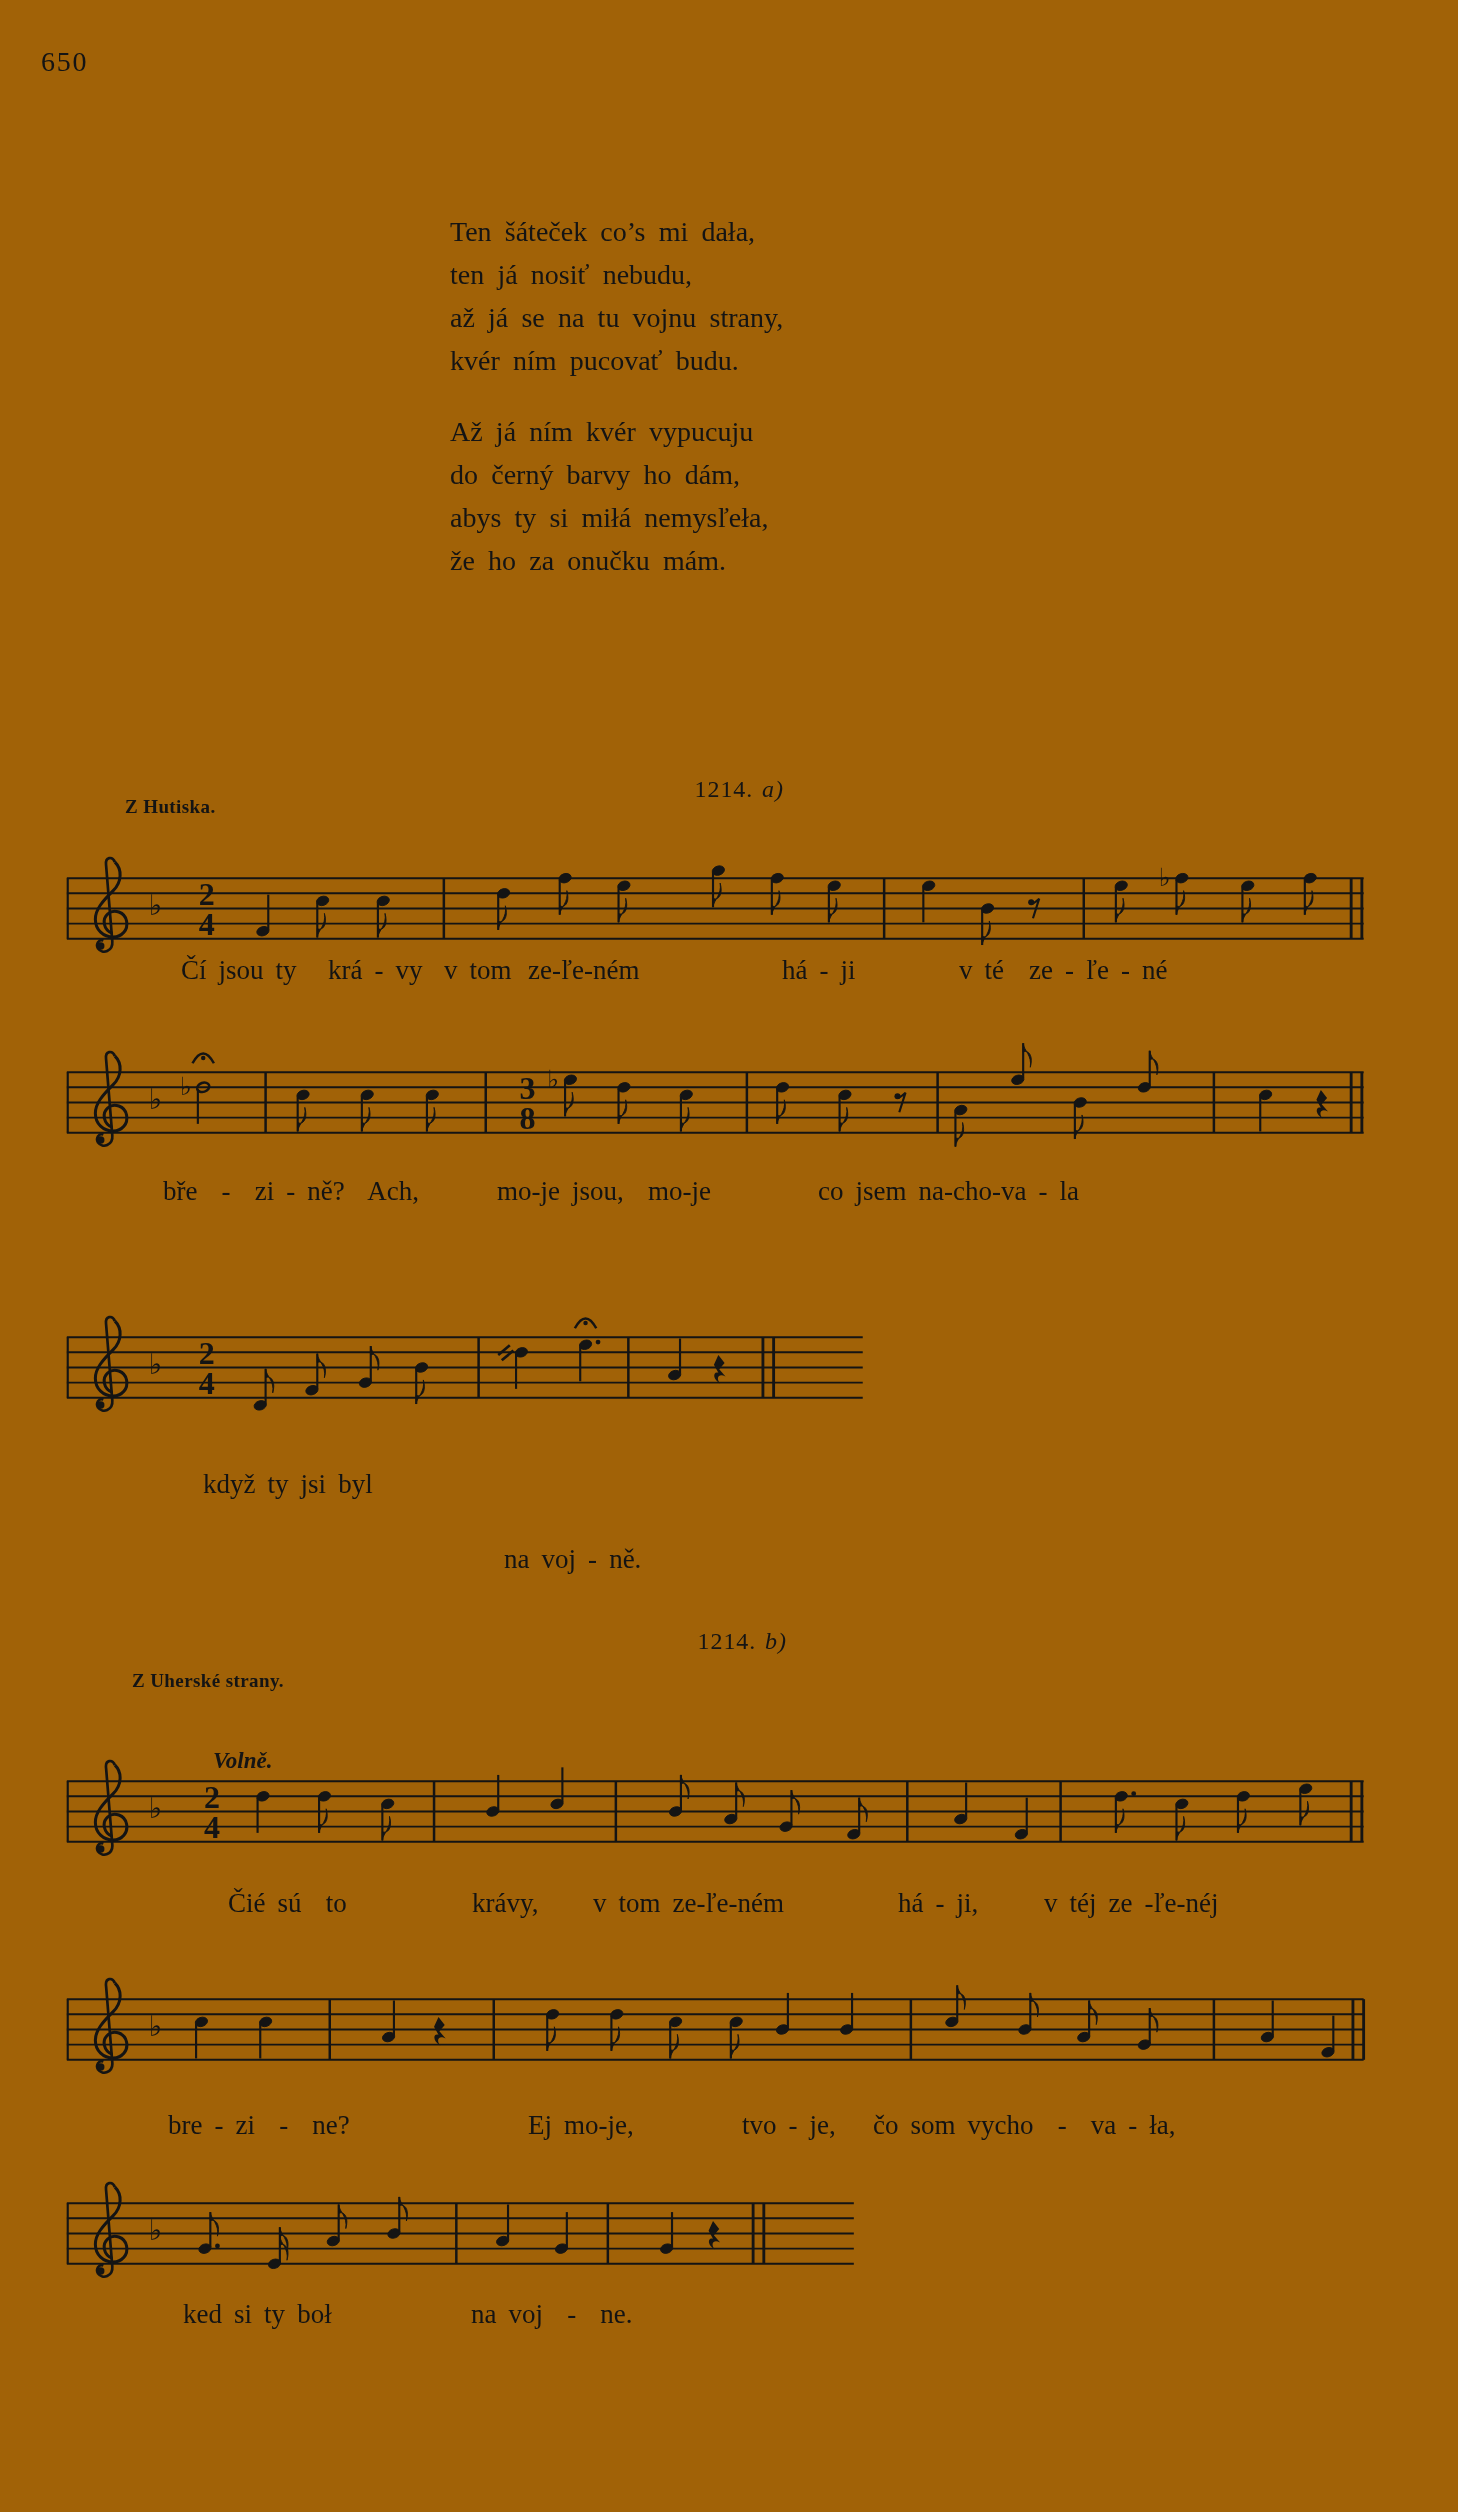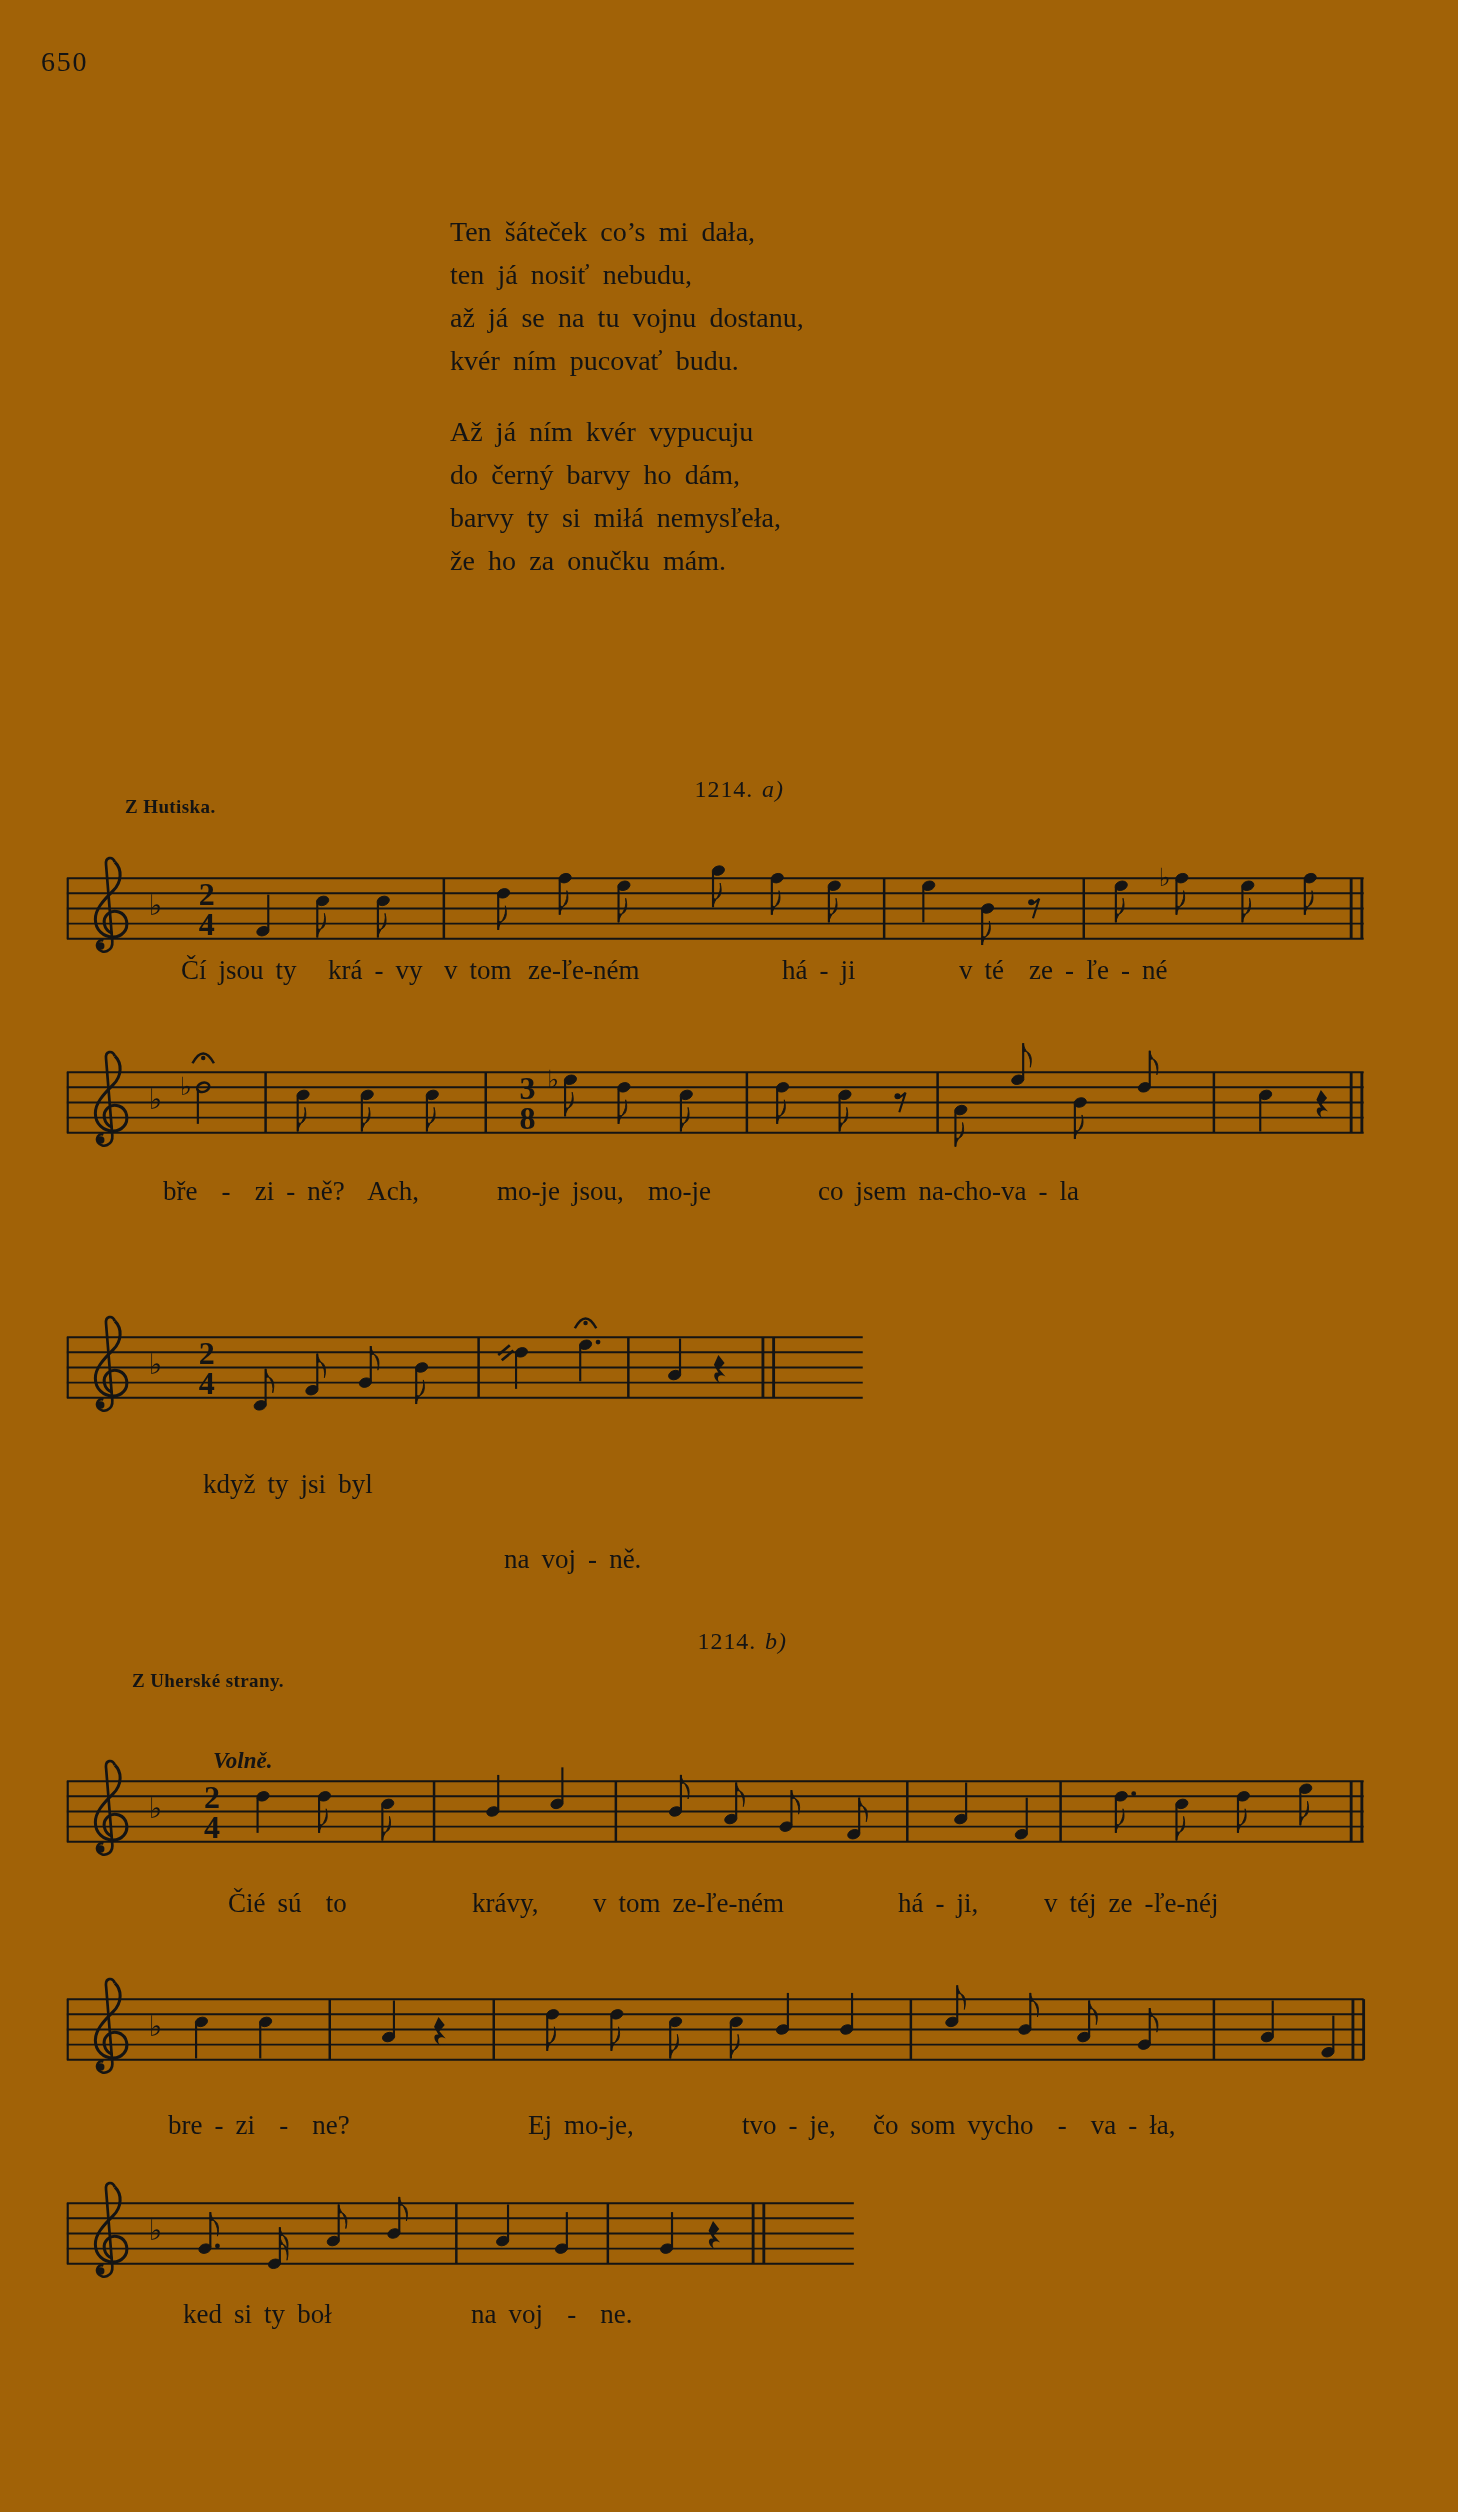--- a/index.html
+++ b/index.html
@@ -38,28 +38,28 @@
 </head>
 <body>
 
 <div class="page">
 
   <div class="page-number">650</div>
 
   <div class="poem stanza1" style="top:210px">
     <div class="poem-line">Ten šáteček co’s mi dała,</div>
     <div class="poem-line">ten já nosiť nebudu,</div>
-    <div class="poem-line">až já se na tu vojnu dostanu,</div>
+    <div class="poem-line">až já se na tu vojnu strany,</div>
     <div class="poem-line">kvér ním pucovať budu.</div>
   </div>
 
   <div class="poem stanza2" style="top:410px">
     <div class="poem-line">Až já ním kvér vypucuju</div>
     <div class="poem-line">do černý barvy ho dám,</div>
-    <div class="poem-line">barvy ty si miłá nemysľeła,</div>
+    <div class="poem-line">abys ty si miłá nemysľeła,</div>
     <div class="poem-line">že ho za onučku mám.</div>
   </div>
 
   <div class="song-heading" style="left:667px;top:749px">
     <span>1214.</span><span class="letter">a)</span>
   </div>
   <div class="source-label" style="left:125px;top:796px">Z Hutiska.</div>
 
   <div id="music-a"></div>
 

